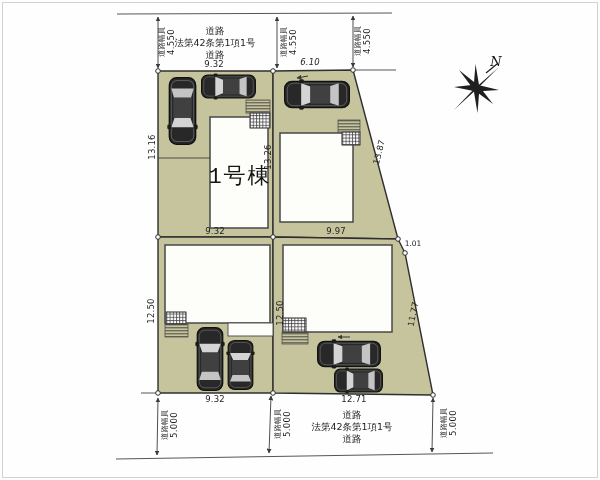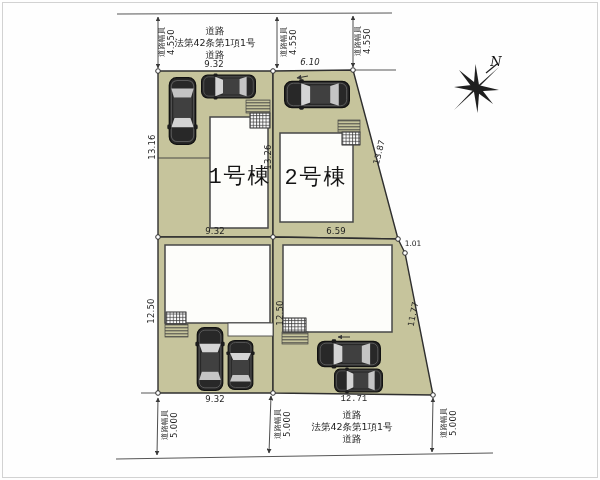--- a/index.html
+++ b/index.html
@@ -178,21 +178,20 @@
   <div class="lbl dim" style="left:214px;top:64px;">9.32</div>
   <div class="lbl dim" style="left:310px;top:62px;font-style:italic;">6.10</div>
   <div class="lbl dim rot90" style="left:152px;top:147px;">13.16</div>
   <div class="lbl dim rot90" style="left:151px;top:311px;">12.50</div>
   <div class="lbl dim rot90" style="left:268px;top:157px;">13.26</div>
   <div class="lbl dim rot90" style="left:280px;top:313px;">12.50</div>
   <div class="lbl dim" style="left:379px;top:152px;transform:translate(-50%,-50%) rotate(-76deg);">13.87</div>
   <div class="lbl dim-sm" style="left:413px;top:243px;">1.01</div>
   <div class="lbl dim" style="left:413px;top:314px;transform:translate(-50%,-50%) rotate(-79deg);">11.77</div>
   <div class="lbl dim" style="left:215px;top:231px;">9.32</div>
-  <div class="lbl dim" style="left:336px;top:231px;">6.59</div>
+  <div class="lbl dim" style="left:336px;top:231px;">9.97</div>
   <div class="lbl dim" style="left:215px;top:399px;">9.32</div>
-  <div class="lbl dim" style="left:354px;top:399px;font-family:Liberation Mono, monospace;">12.71</div>
+  <div class="lbl dim" style="left:354px;top:399px;">12.71</div>
 
   <div class="lbl bldg" style="left:240px;top:176px;">1号棟</div>
-  <div class="lbl bldg" style="left:316px;top:177px;">2号棟</div>
 
   <div class="lbl north" style="left:496px;top:61px;">N</div>
 </div>
 
 </body></html>

